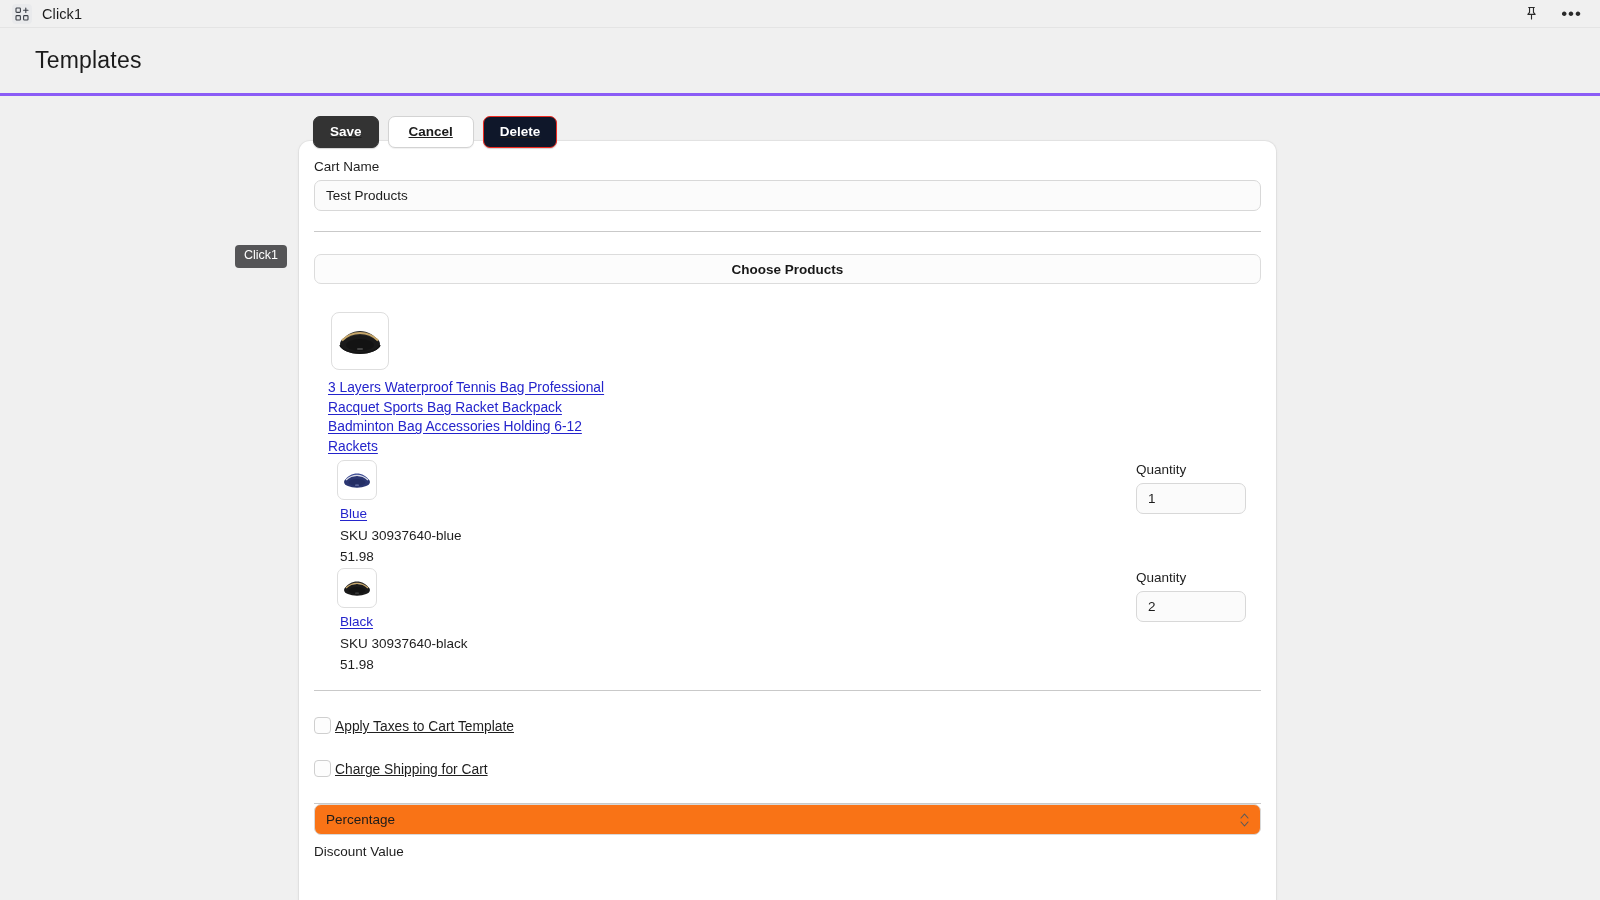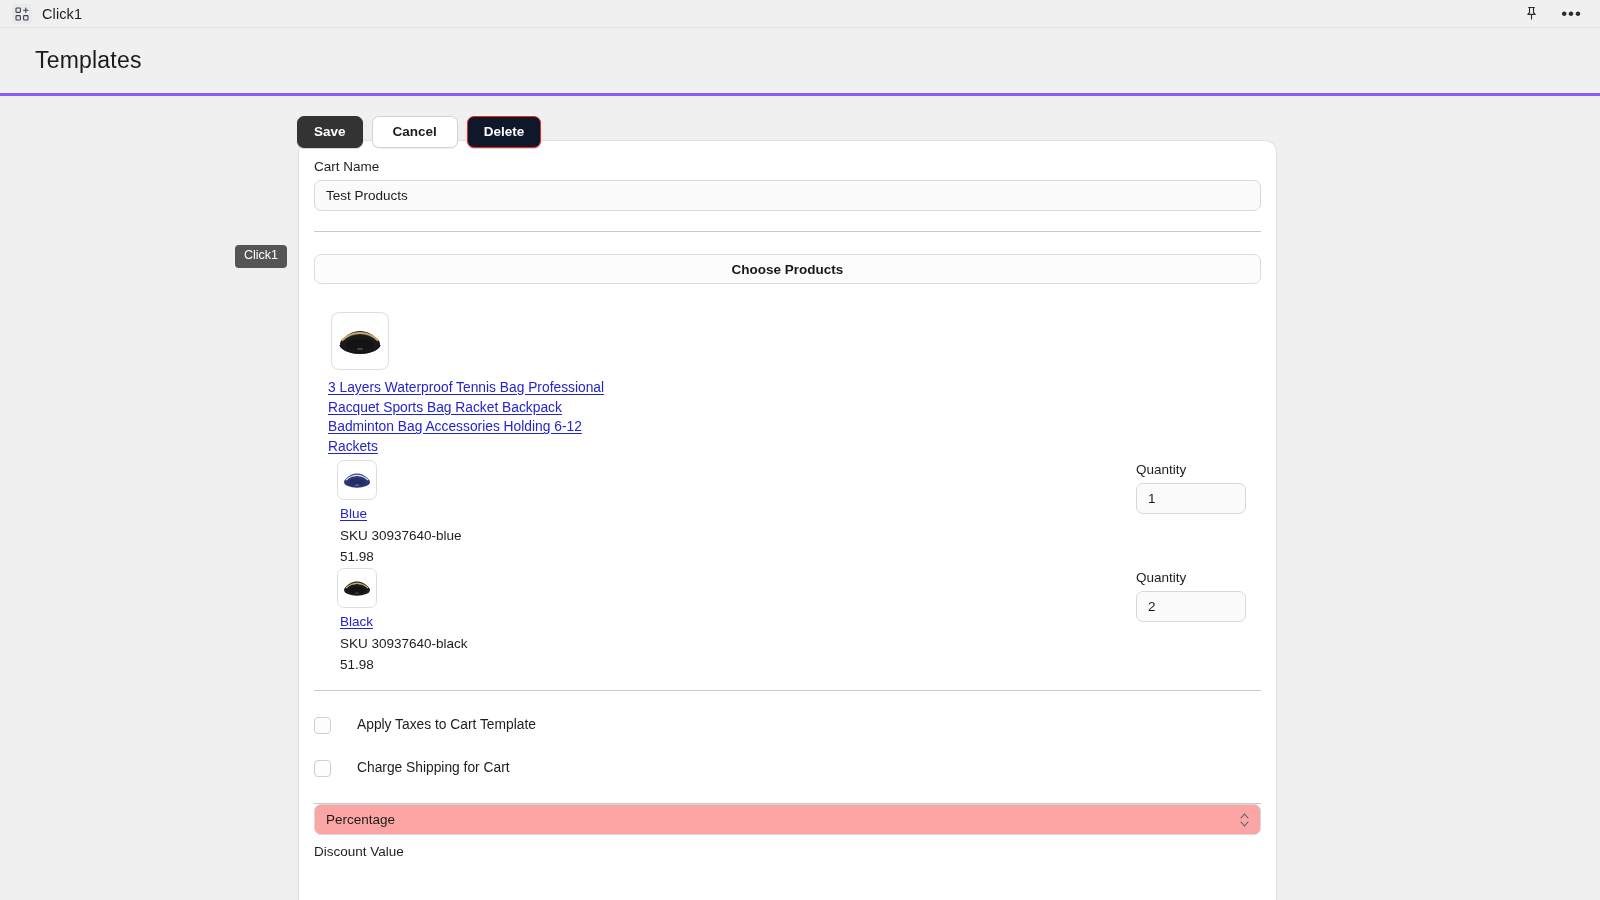--- a/index.html
+++ b/index.html
@@ -94,25 +94,26 @@
     font-size: 12.5px;
     padding: 4px 9px 5px;
     border-radius: 4px;
     white-space: nowrap;
     line-height: 1.1;
   }
 
   
   .actions {
     position: absolute;
-    left: 297px;
+    left: 313px;
     top: 20px;
     display: flex;
     gap: 9px;
     z-index: 5;
+    text-decoration: underline;
   }
   .btn {
     font-family: "Liberation Sans", sans-serif;
     font-size: 13.5px;
     font-weight: 700;
     border-radius: 7px;
     padding: 7px 16px;
     border: 1px solid transparent;
     cursor: pointer;
     line-height: 1.15;
@@ -276,23 +277,24 @@
     font-family: "Liberation Sans", sans-serif;
     font-size: 13.5px;
     color: #1c1c1c;
     padding: 0 11px;
     outline: none;
   }
 
   
   .check-row {
     display: flex;
-    align-items: flex-start;
-    gap: 26px;
+    align-items: flex-end;
+    gap: 4px;
     margin-top: 26px;
+    text-decoration: underline;
   }
   .checkbox {
     width: 17px;
     height: 17px;
     border: 1px solid #cfcfcf;
     border-radius: 4px;
     background: #fdfdfd;
     flex: 0 0 auto;
     cursor: pointer;
   }
@@ -305,21 +307,21 @@
   .select-wrap {
     position: relative;
     width: 100%;
     margin-top: 0;
   }
   .select-box {
     width: 100%;
     height: 31px;
     border: 1px solid #d8d8d8;
     border-radius: 7px;
-    background: #fca5a5;
+    background: #f97316;
     font-size: 13.5px;
     color: #1c1c1c;
     padding: 0 11px;
     display: flex;
     align-items: center;
     cursor: pointer;
   }
   .select-chevrons {
     position: absolute;
     right: 12px;

